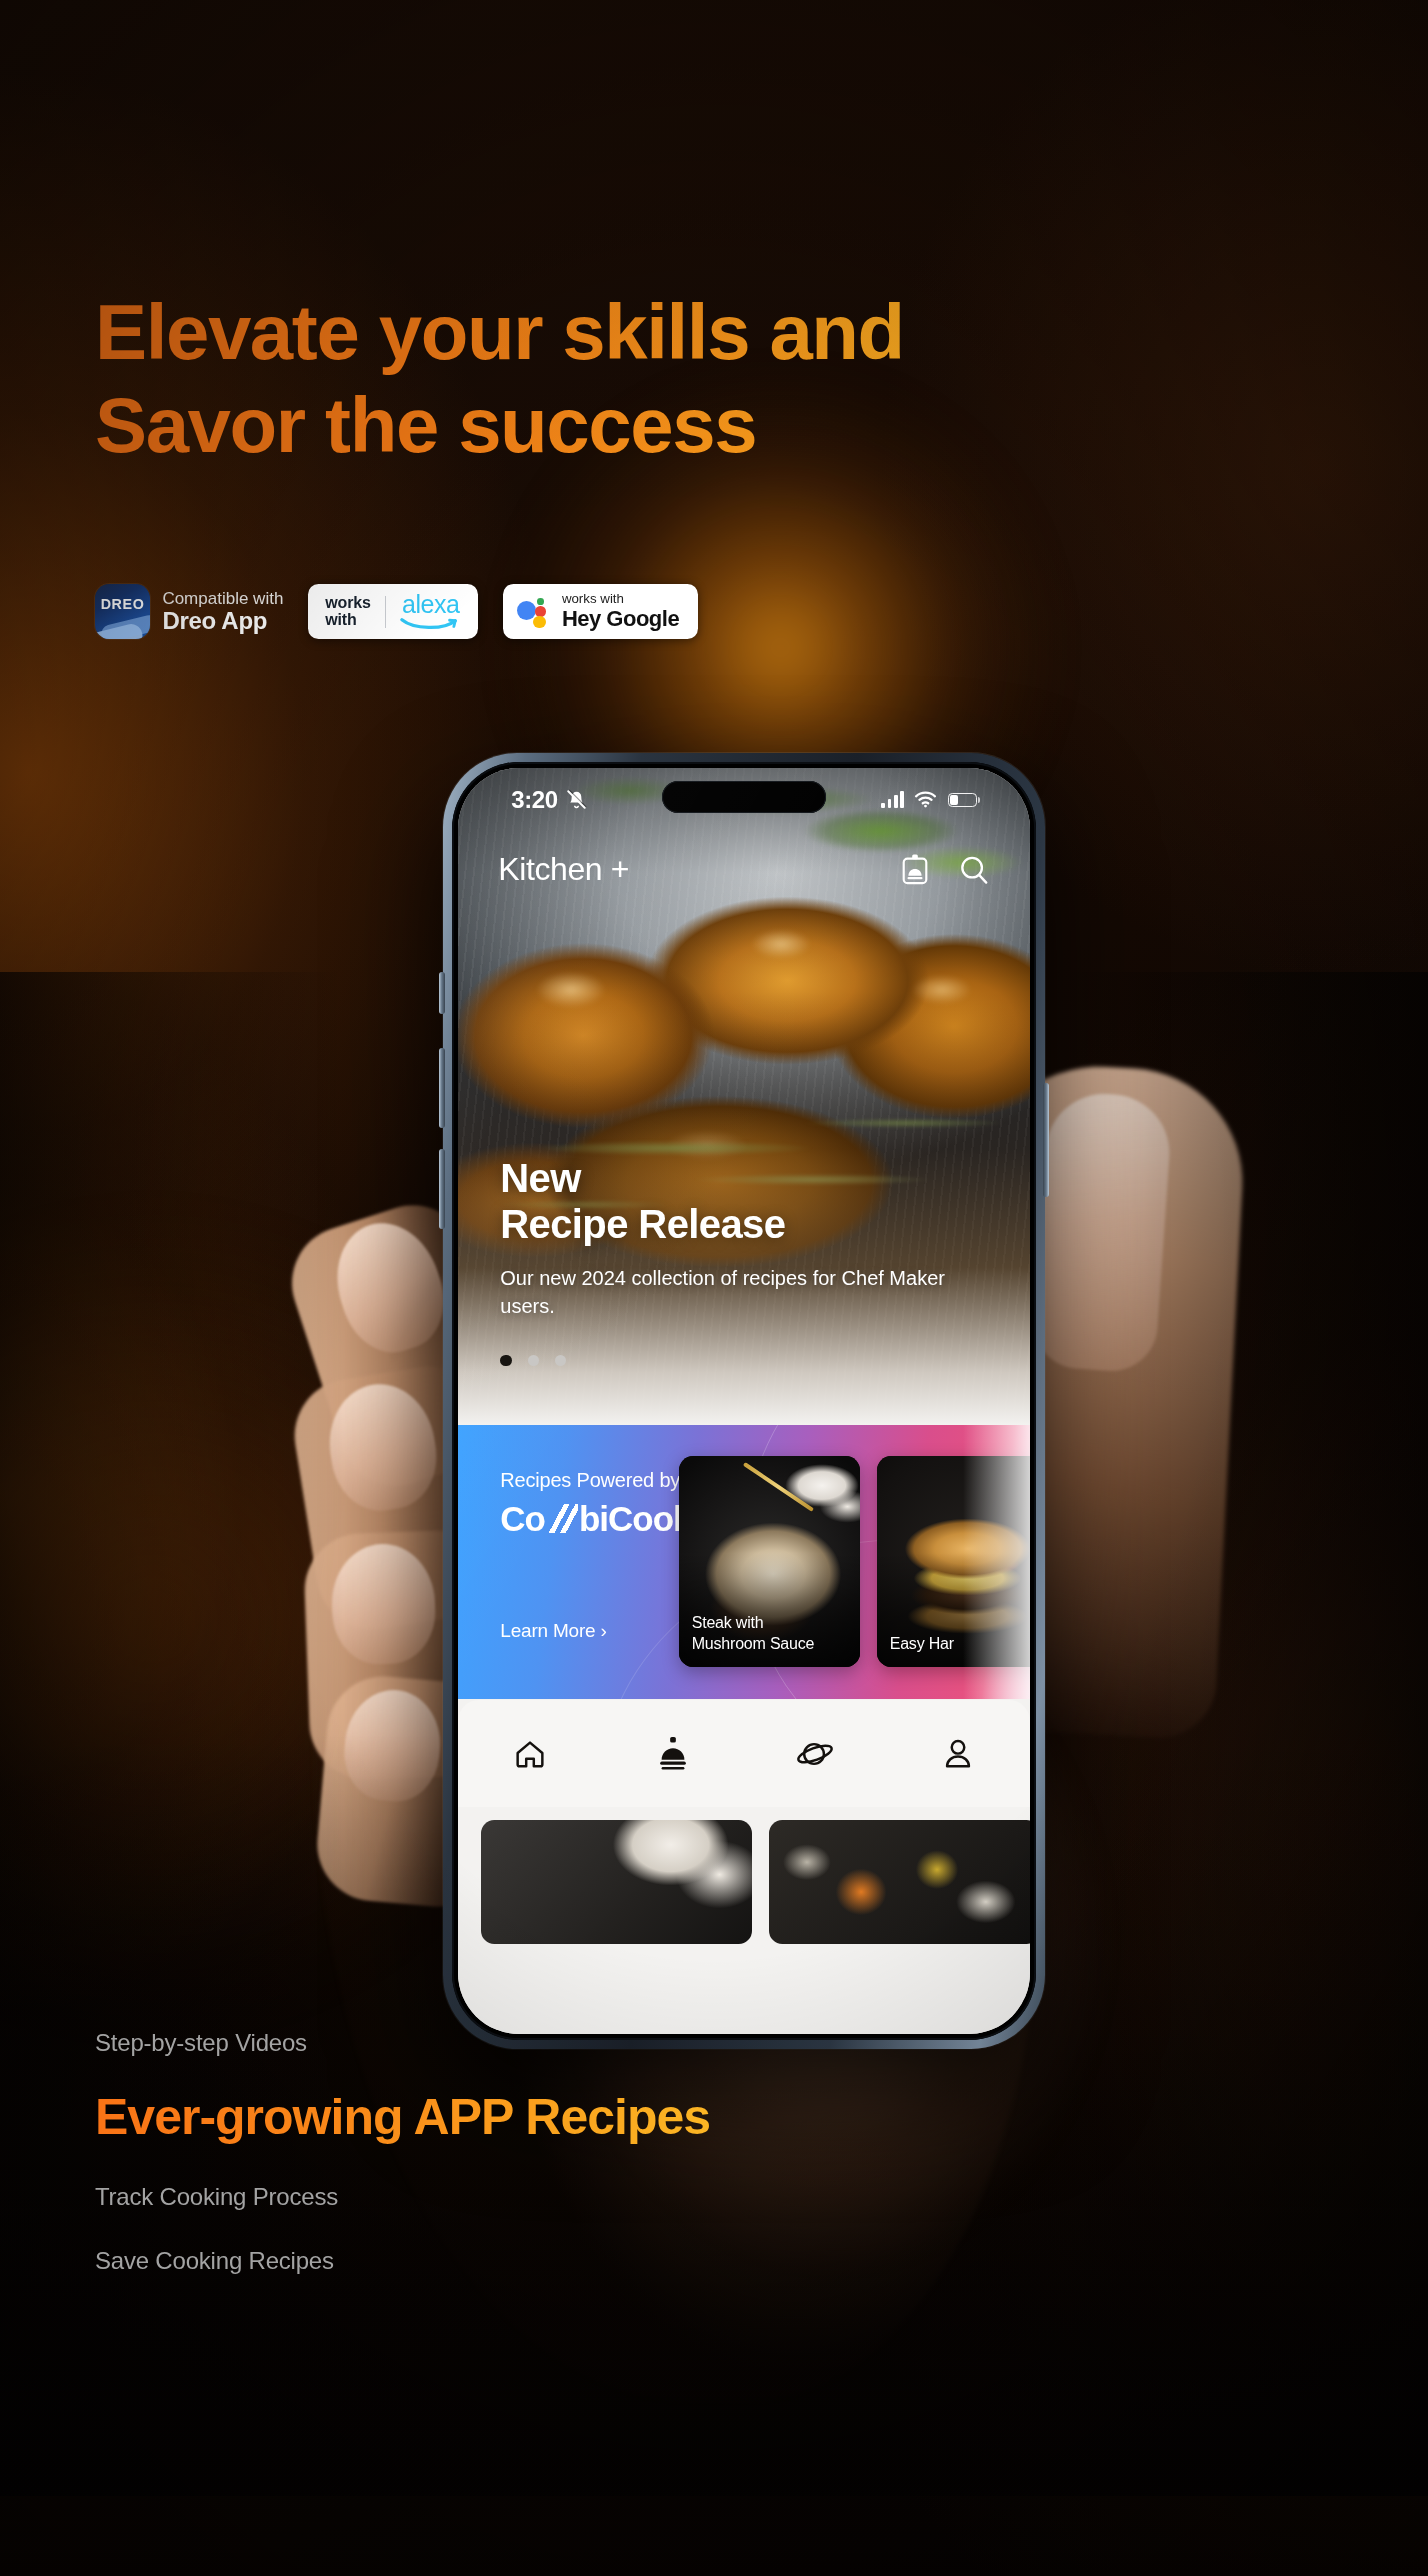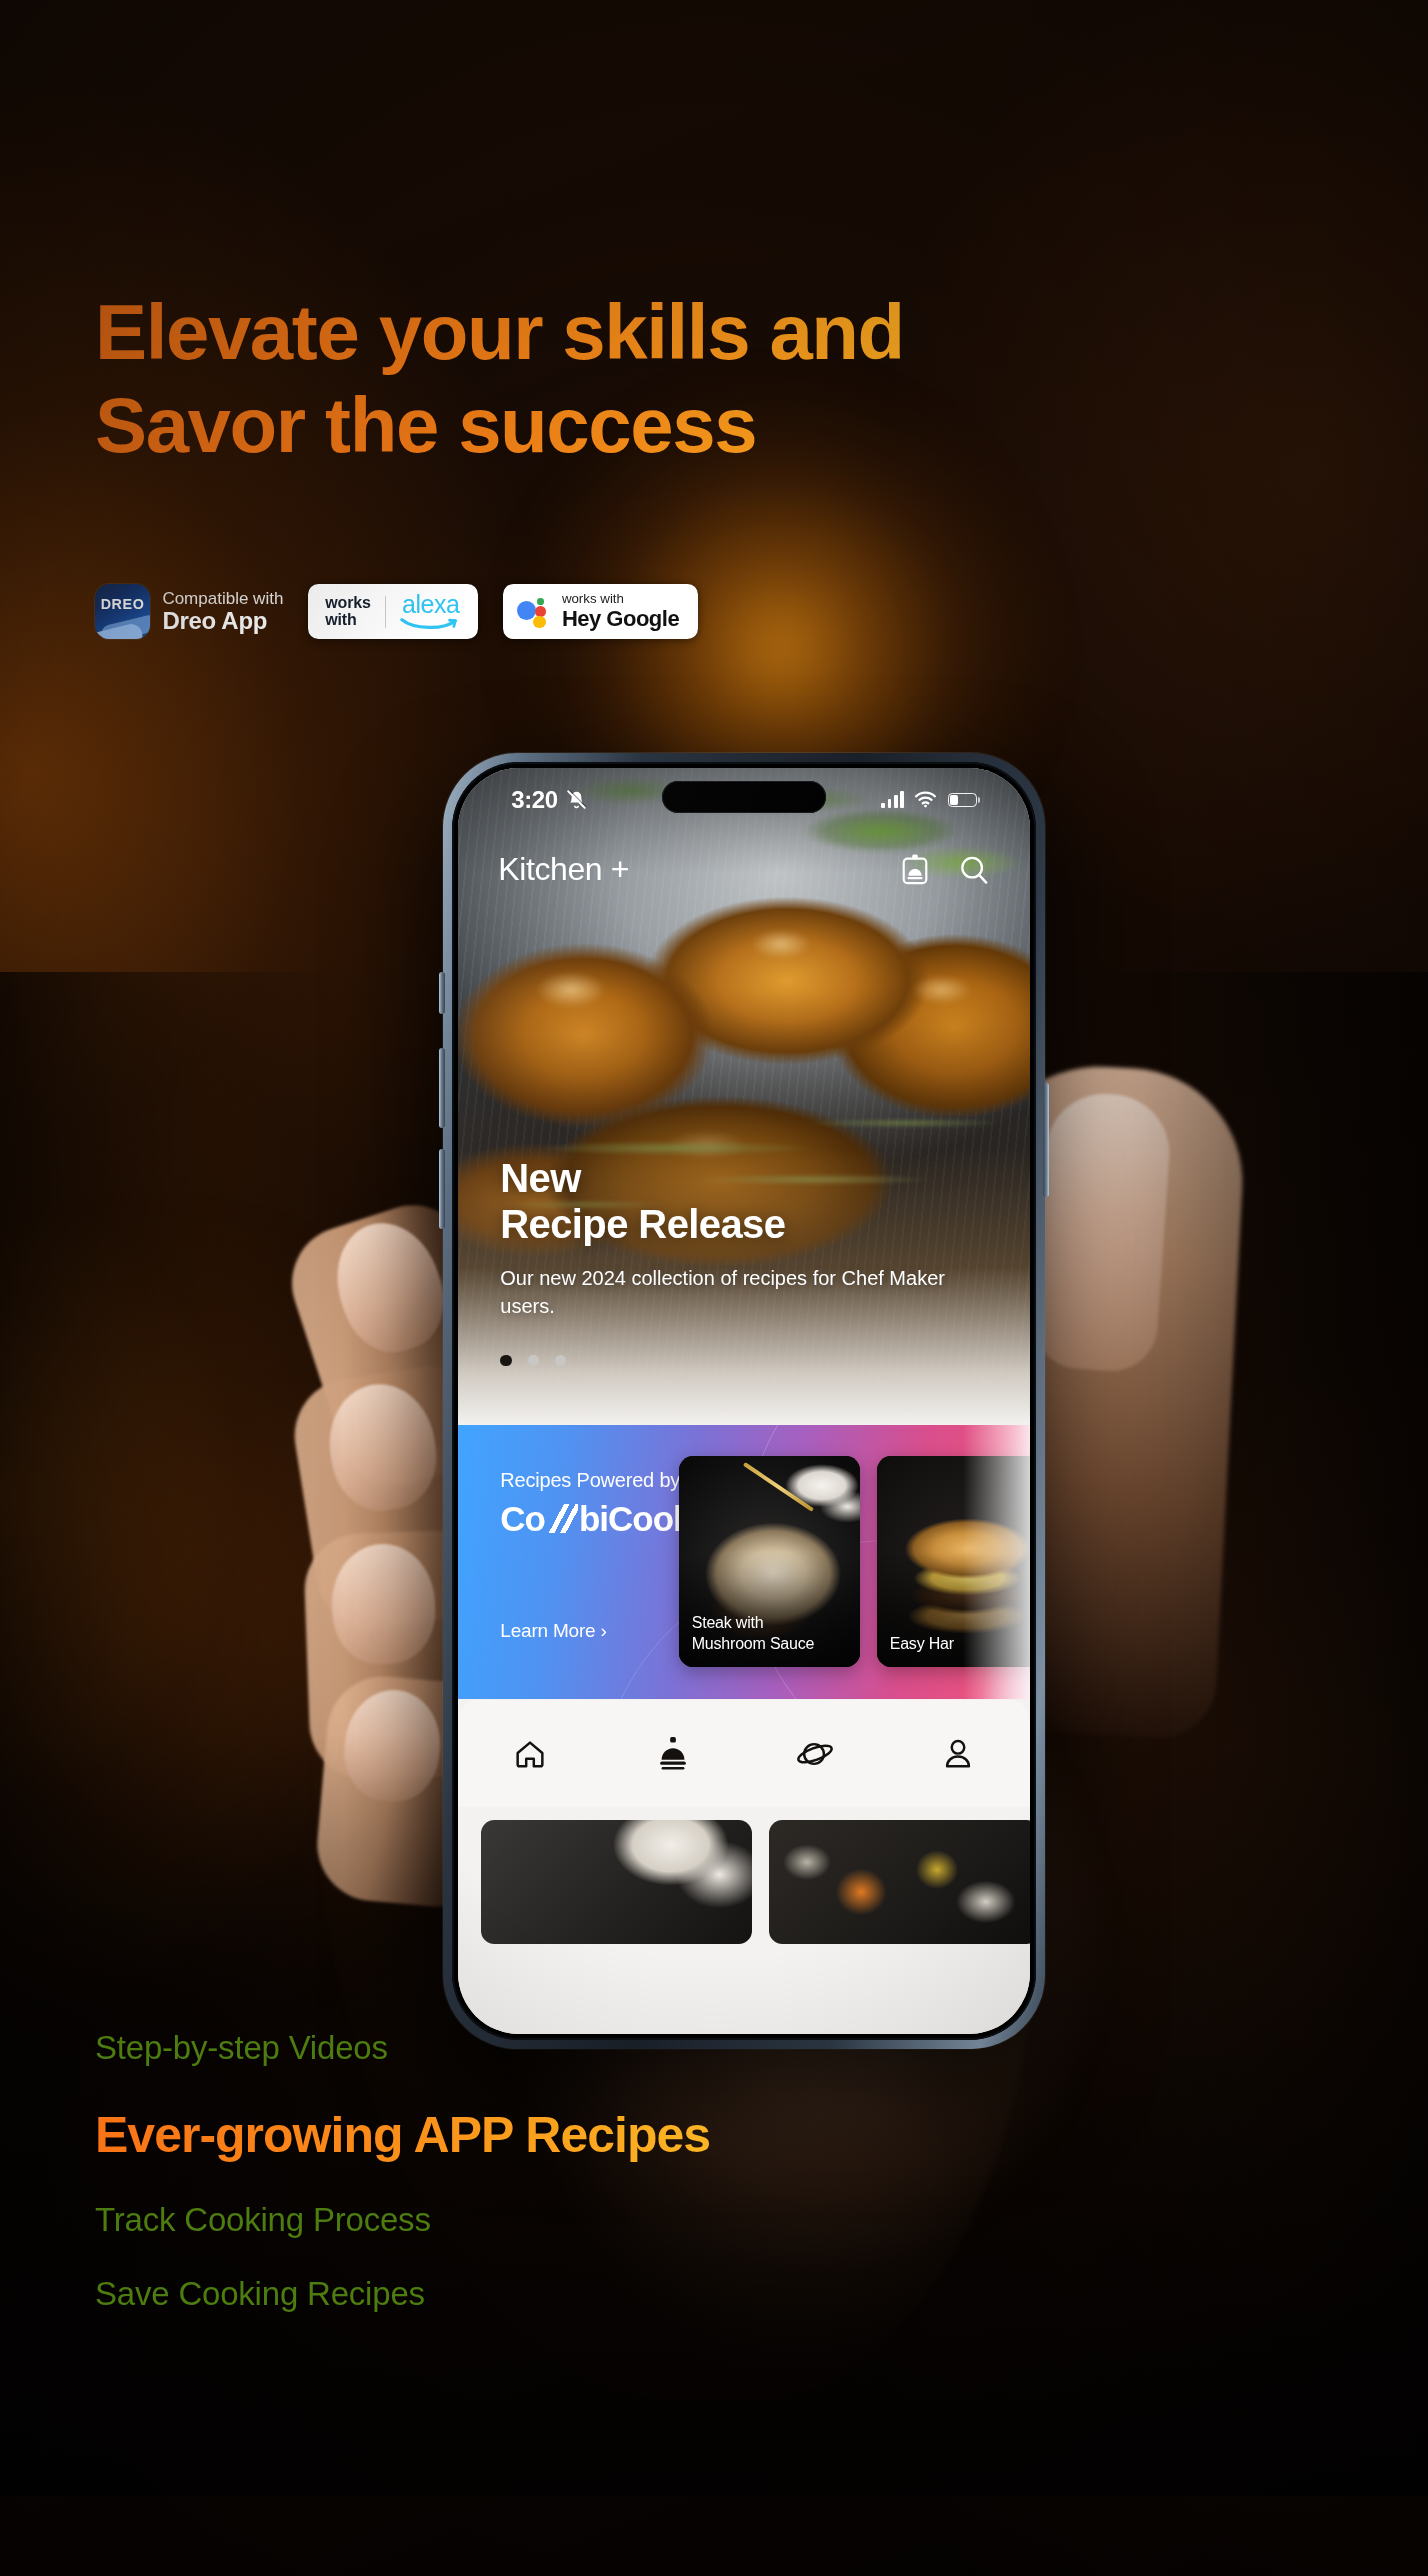--- a/index.html
+++ b/index.html
@@ -397,23 +397,23 @@
       linear-gradient(140deg,#2d2a26 0%,#1b1917 64%,#100f0e 100%);
   }
 
   .screen-gloss {
     position:absolute; inset:0; pointer-events:none; z-index:9;
     background:linear-gradient(118deg, rgba(255,255,255,0.10) 0%, rgba(255,255,255,0.02) 18%, rgba(255,255,255,0) 42%);
   }
 
   
   .features { position:absolute; left:95px; top:2029px; width:781px; z-index:20; }
-  .feat { font-size:33px; color:#4d7c0f; font-weight:400; letter-spacing:-0.2px; }
+  .feat { font-size:24px; color:#a3a3a3; font-weight:400; letter-spacing:-0.2px; }
   .feat-hero {
-    margin:40px 0 38px;
+    margin:32px 0 38px;
     font-size:50px; font-weight:700; letter-spacing:-1px; line-height:1.12;
     background:linear-gradient(96deg,#F97316 0%,#FA8A19 34%,#FBA81F 64%,#FCBE27 88%,#FDC62C 100%);
     -webkit-background-clip:text; background-clip:text;
     -webkit-text-fill-color:transparent; color:transparent;
   }
   .feat-gap { height:36px; }
 </style>
 </head>
 <body>
 

